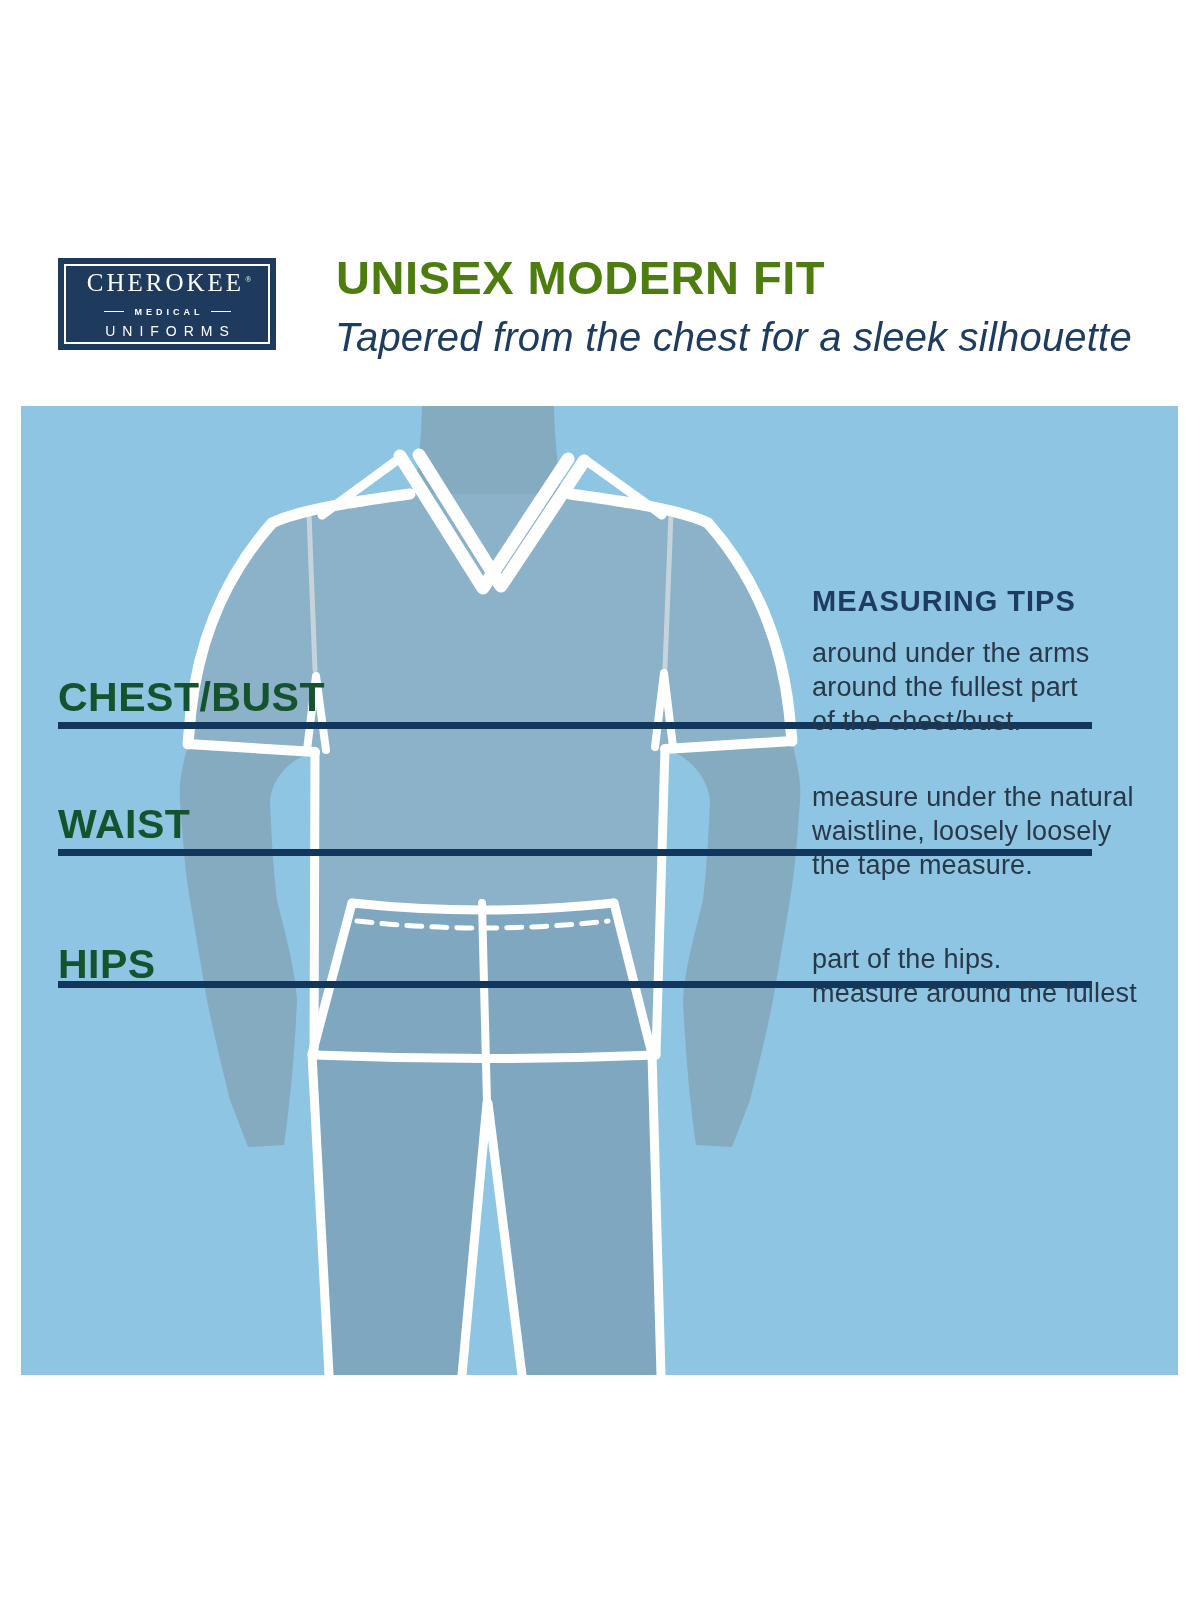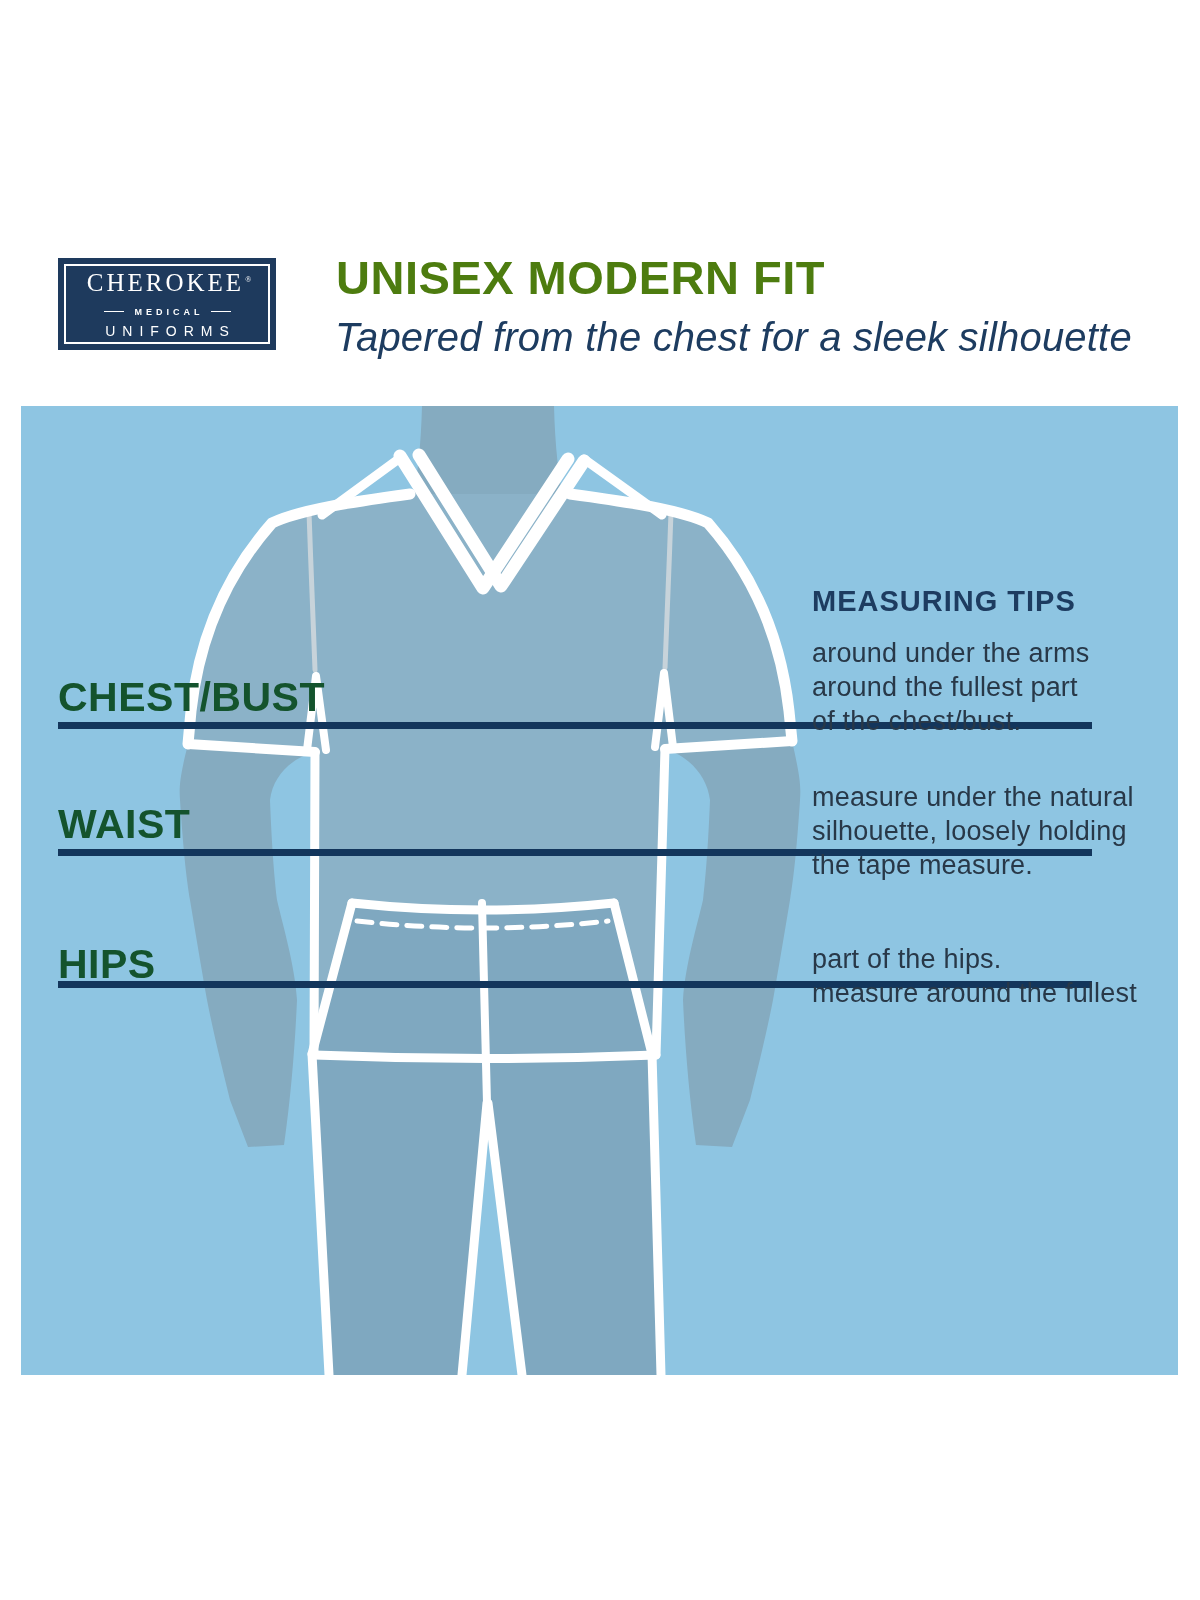--- a/index.html
+++ b/index.html
@@ -183,21 +183,21 @@
       <div class="tips-heading">MEASURING TIPS</div>
 
       <div class="tip tip-1">
         <div>around under the arms</div>
         <div>around the fullest part</div>
         <div>of the chest/bust.</div>
       </div>
 
       <div class="tip tip-2">
         <div>measure under the natural</div>
-        <div>silhouette, loosely holding</div>
+        <div>waistline, loosely loosely</div>
         <div>the tape measure.</div>
       </div>
 
       <div class="tip tip-3">
         <div>part of the hips.</div>
         <div>measure around the fullest</div>
       </div>
     </div>
 
   </div>

